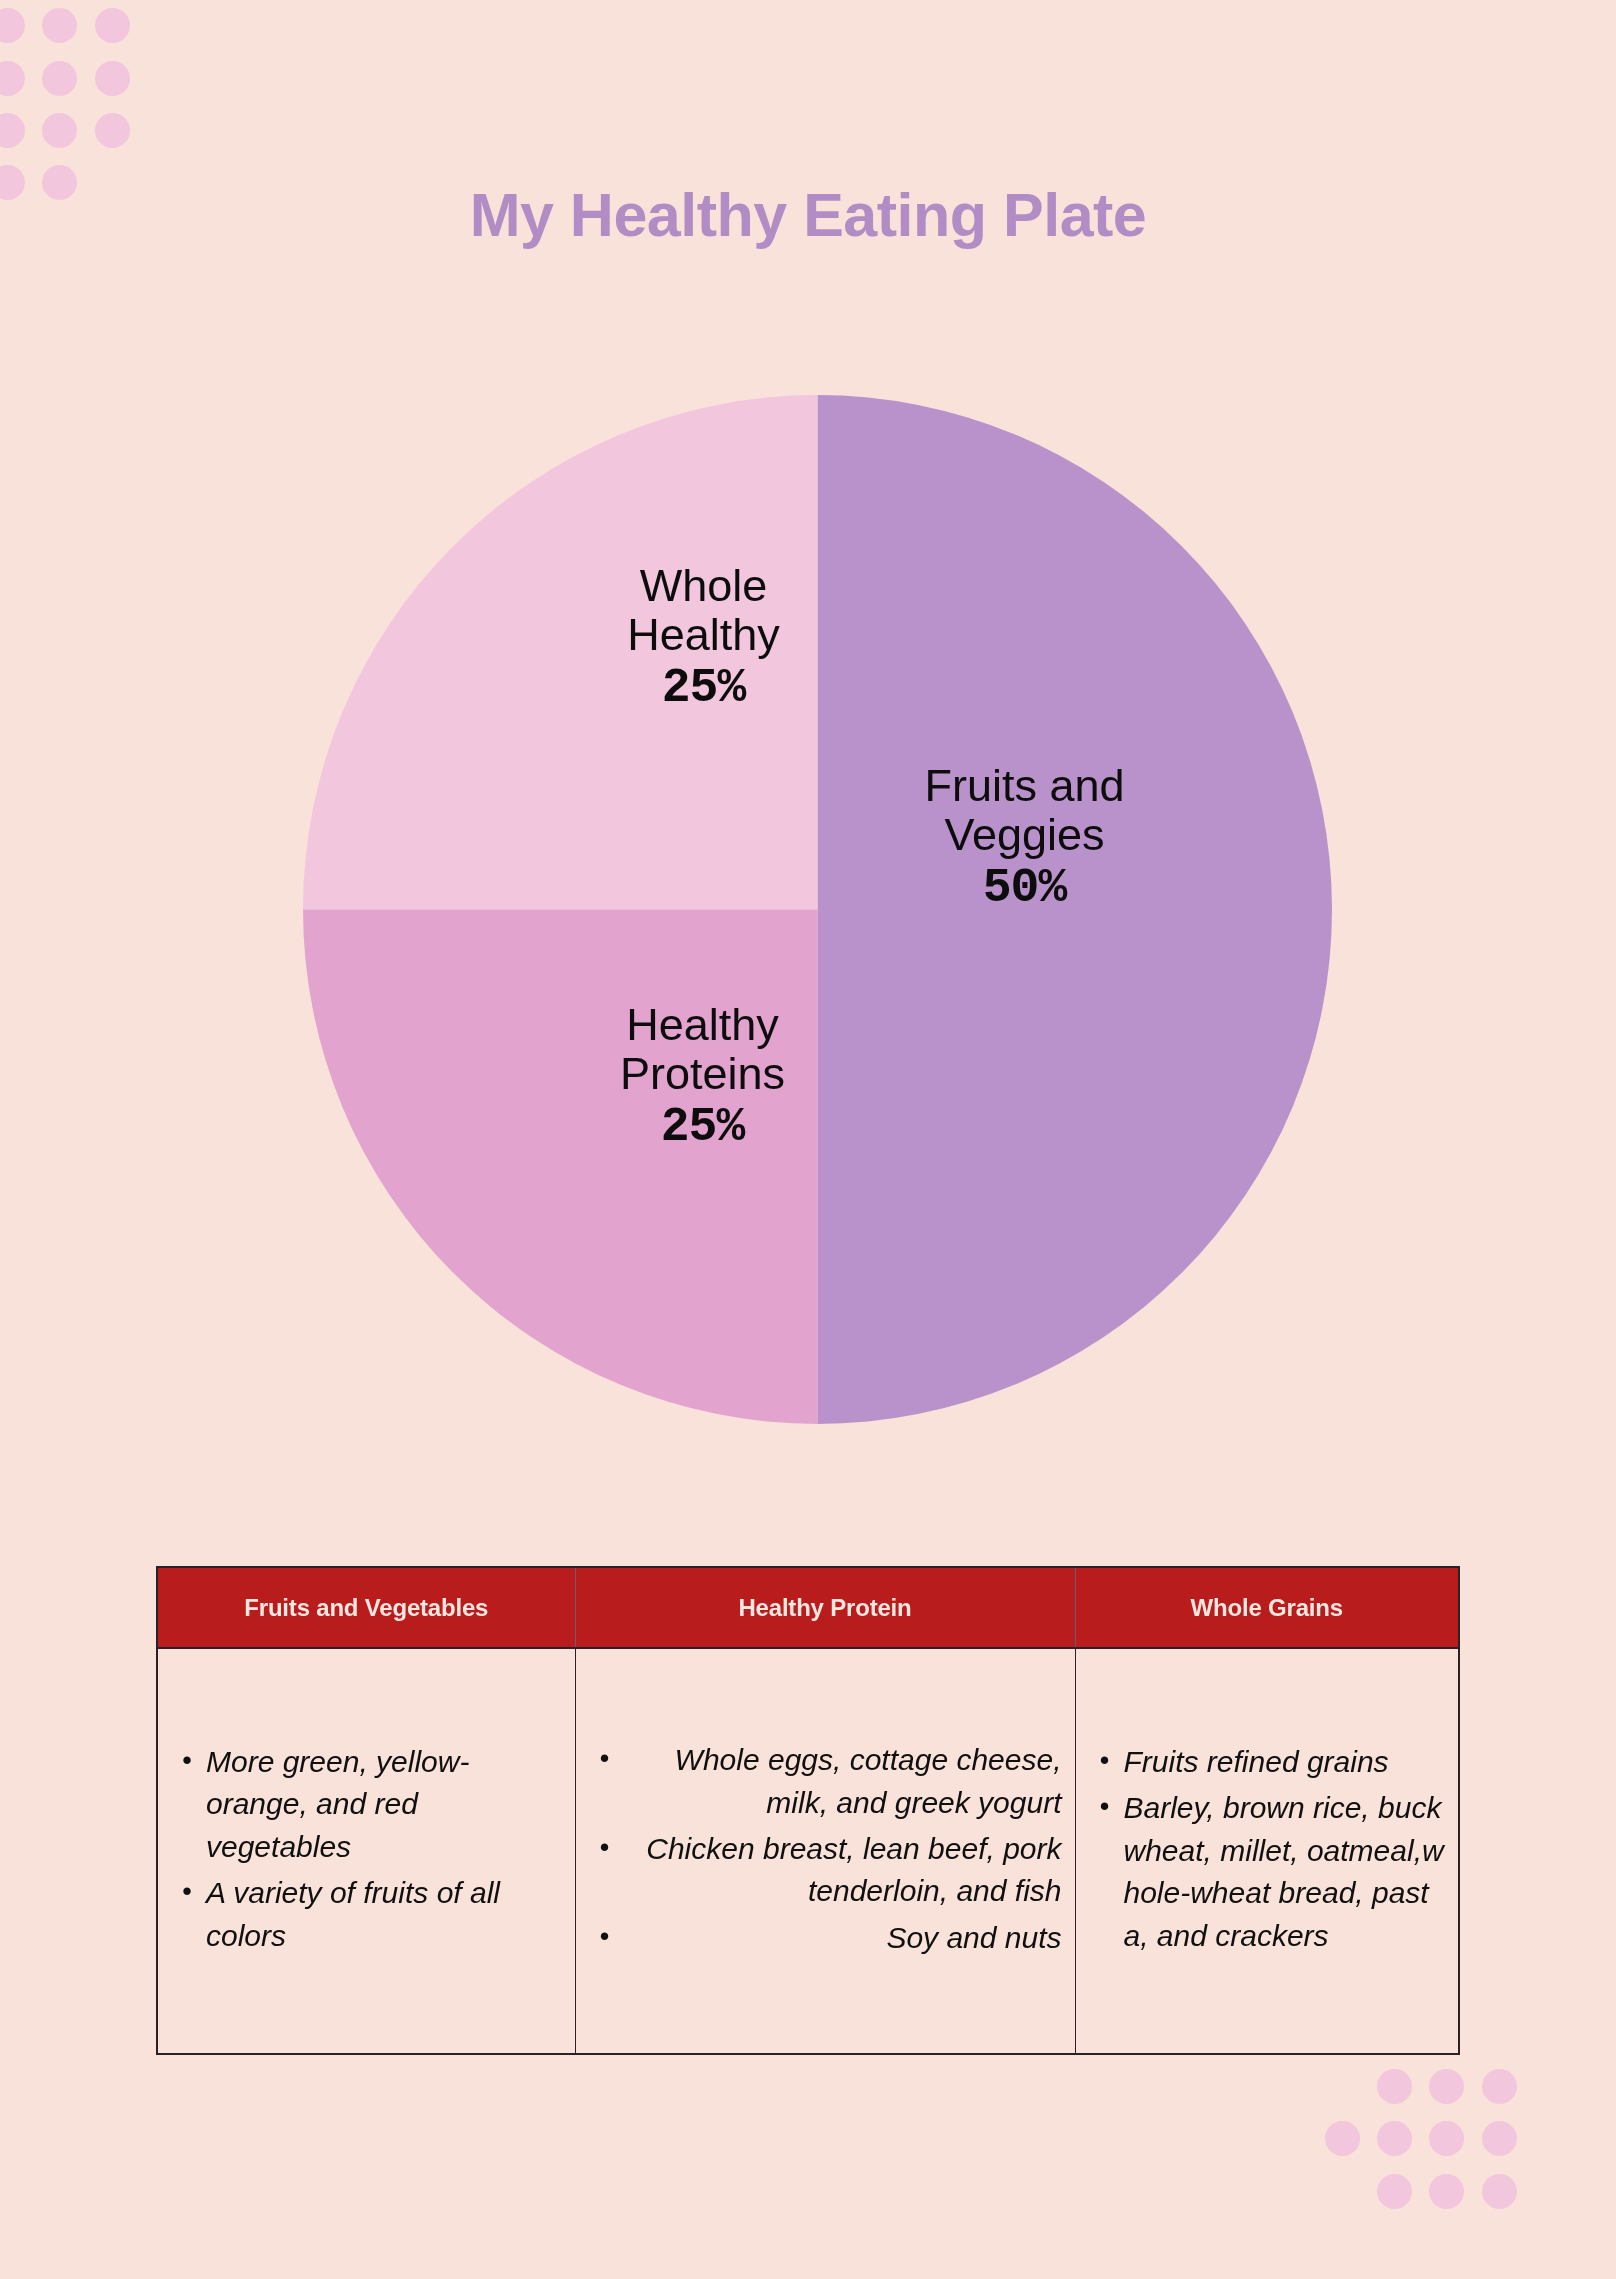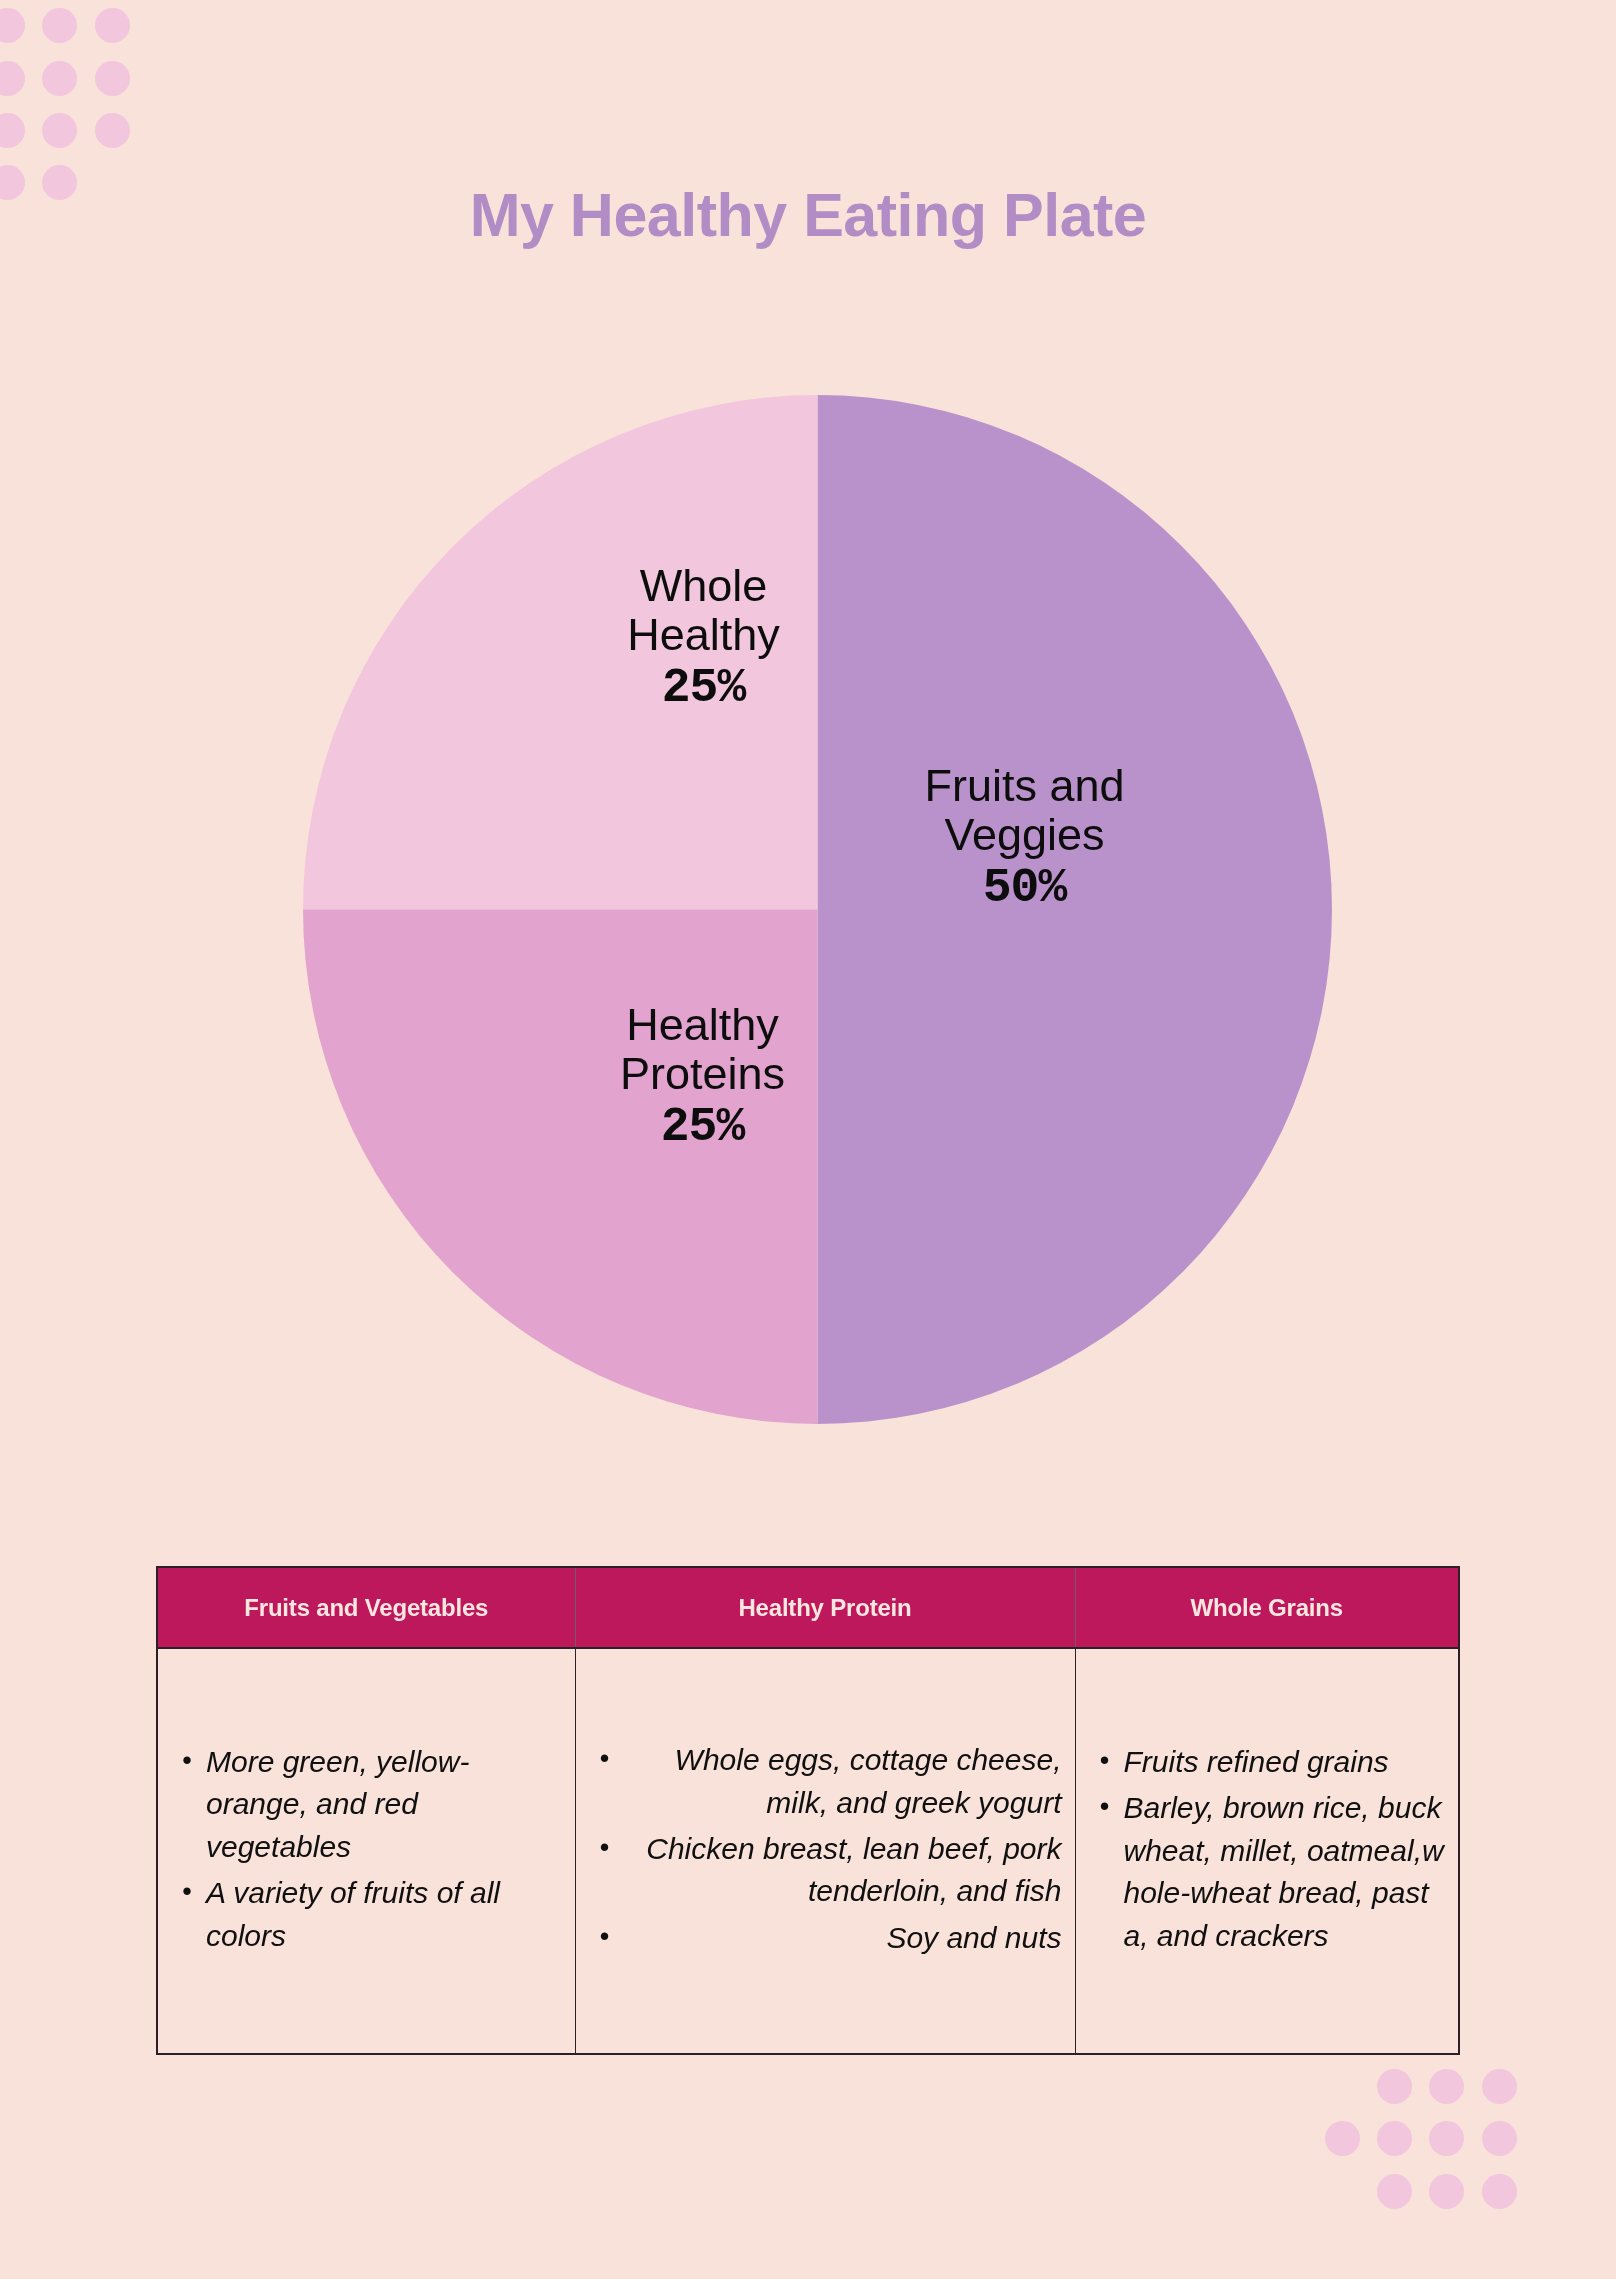--- a/index.html
+++ b/index.html
@@ -80,21 +80,21 @@
   #food-table {
     position: absolute;
     left: 156px;
     top: 1566px;
     width: 1302px;
     border-collapse: collapse;
     table-layout: fixed;
     border: 2.8px solid #2B2026;
   }
   #food-table th {
-    background: #be185d;
+    background: #b91c1c;
     color: #FBE7E0;
     font-size: 24px;
     font-weight: bold;
     height: 77px;
     border-right: 1.8px solid #6E5A72;
     border-bottom: 2.8px solid #2B2026;
     letter-spacing: -0.2px;
     text-align: center;
     vertical-align: middle;
   }

